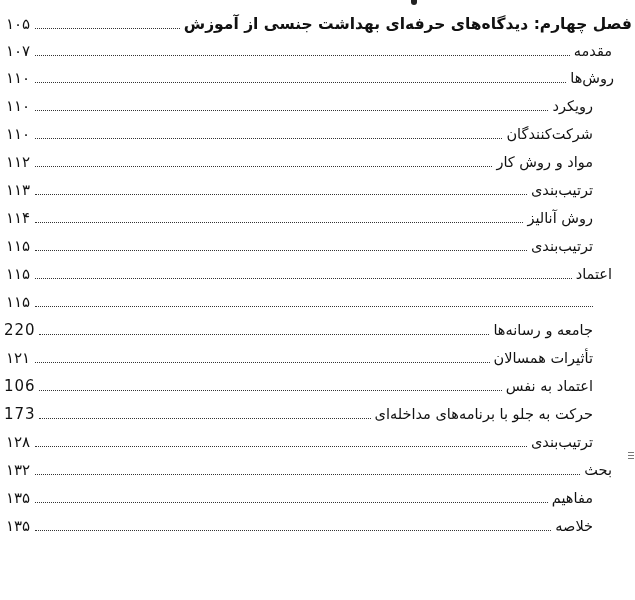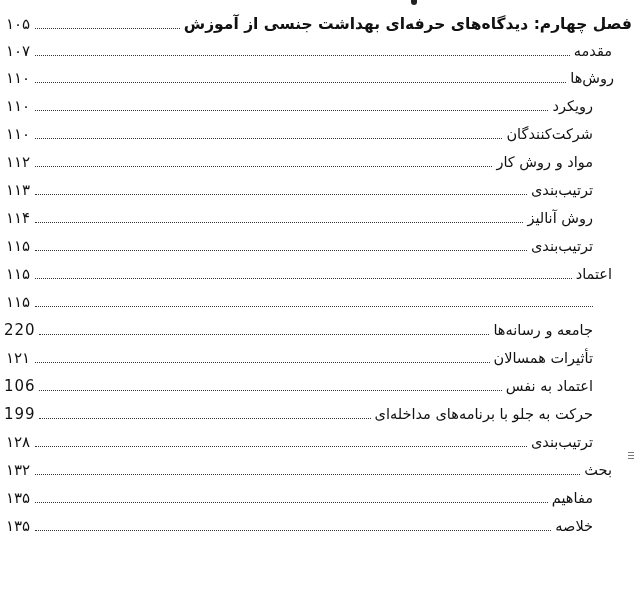--- a/index.html
+++ b/index.html
@@ -183,21 +183,21 @@
 
   <div class="row" style="top:364px; width:589px;">
     <span class="label">اعتماد به نفس</span>
     <span class="leader"></span>
     <span class="page">106</span>
   </div>
 
   <div class="row" style="top:392px; width:589px;">
     <span class="label">حرکت به جلو با برنامه‌های مداخله‌ای</span>
     <span class="leader"></span>
-    <span class="page">199</span>
+    <span class="page">173</span>
   </div>
 
   <div class="row" style="top:420px; width:589px;">
     <span class="label">ترتیب‌بندی</span>
     <span class="leader"></span>
     <span class="page">۱۲۸</span>
   </div>
 
   <div class="row" style="top:448px; width:608px;">
     <span class="label">بحث</span>

